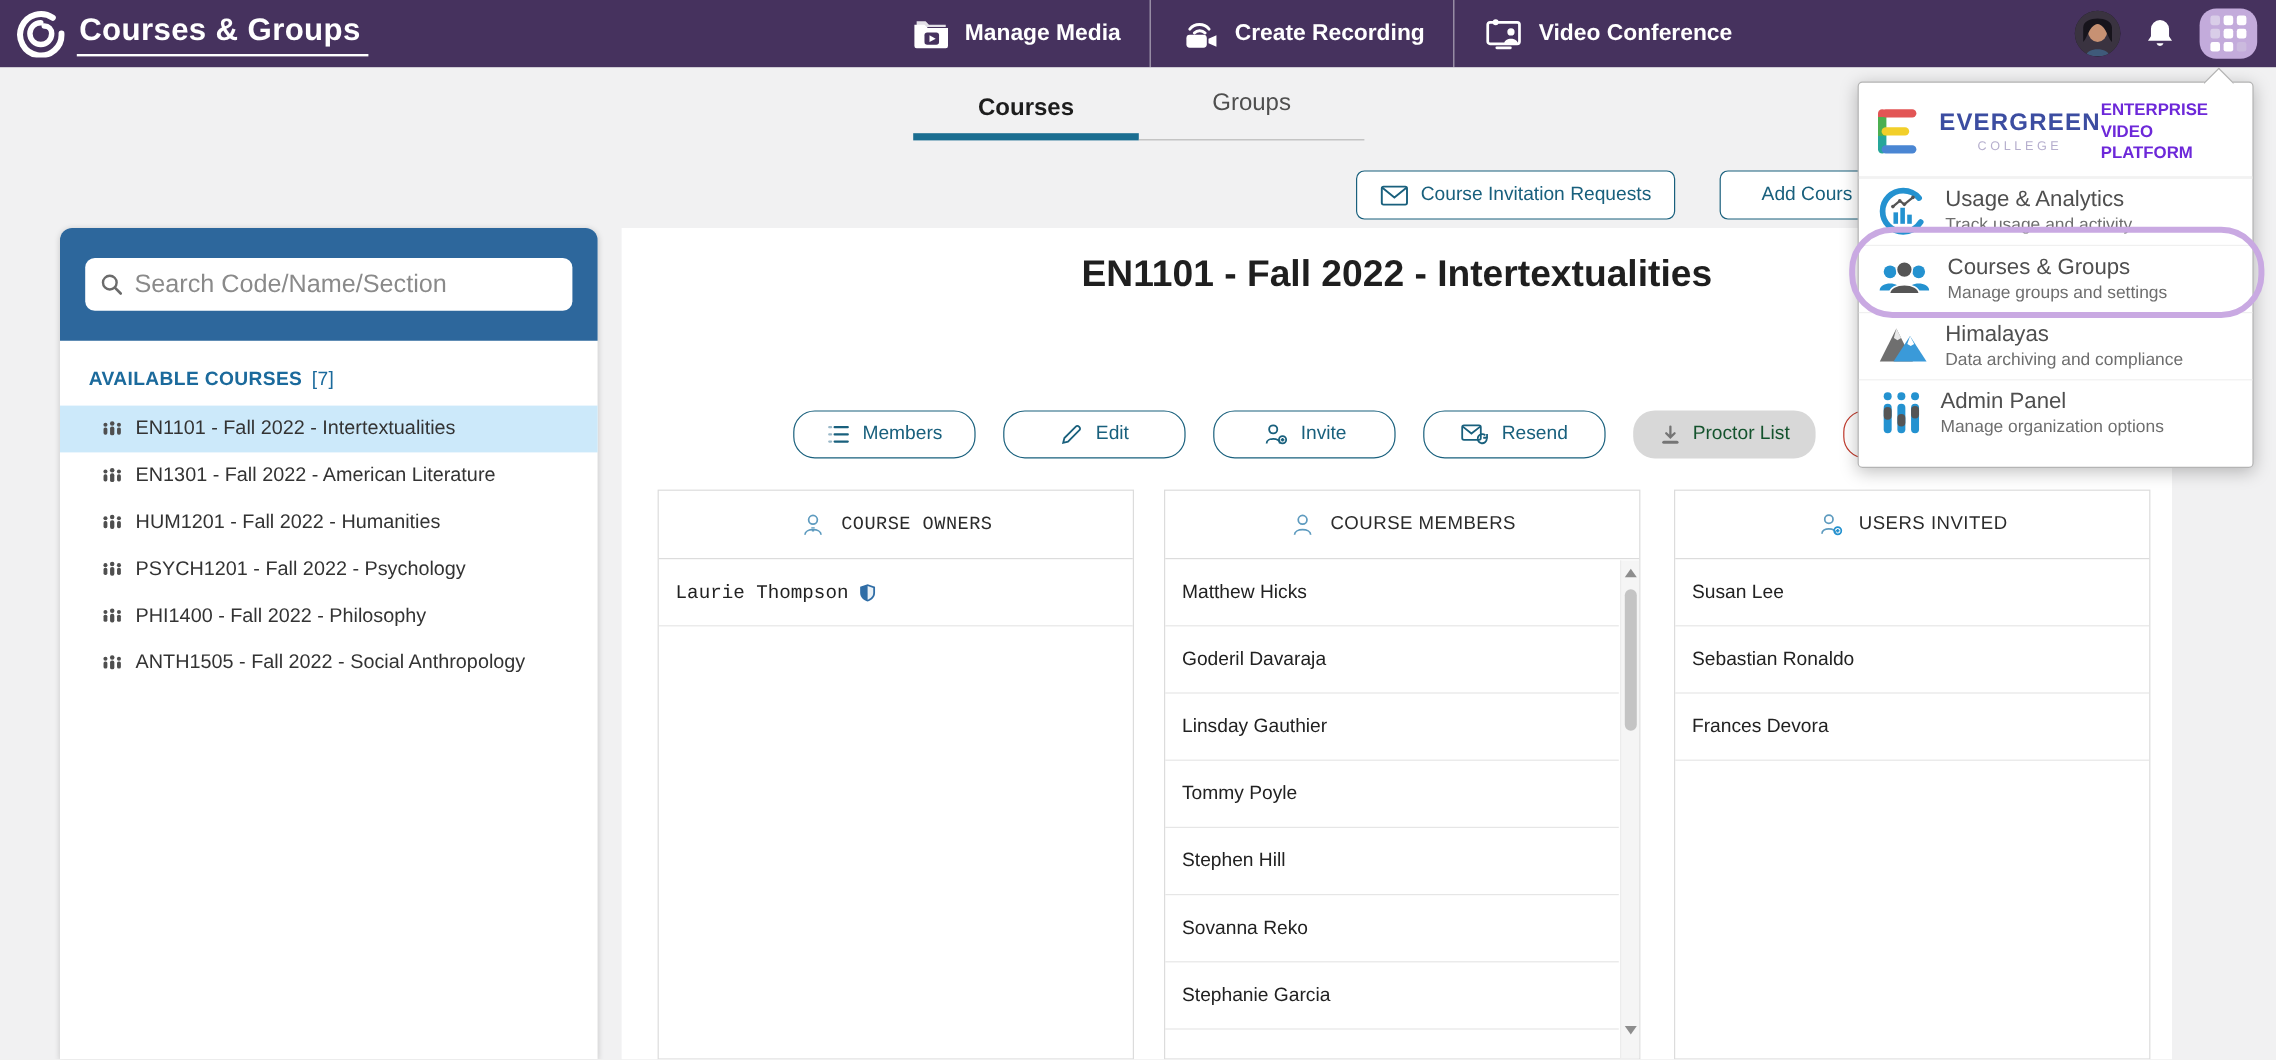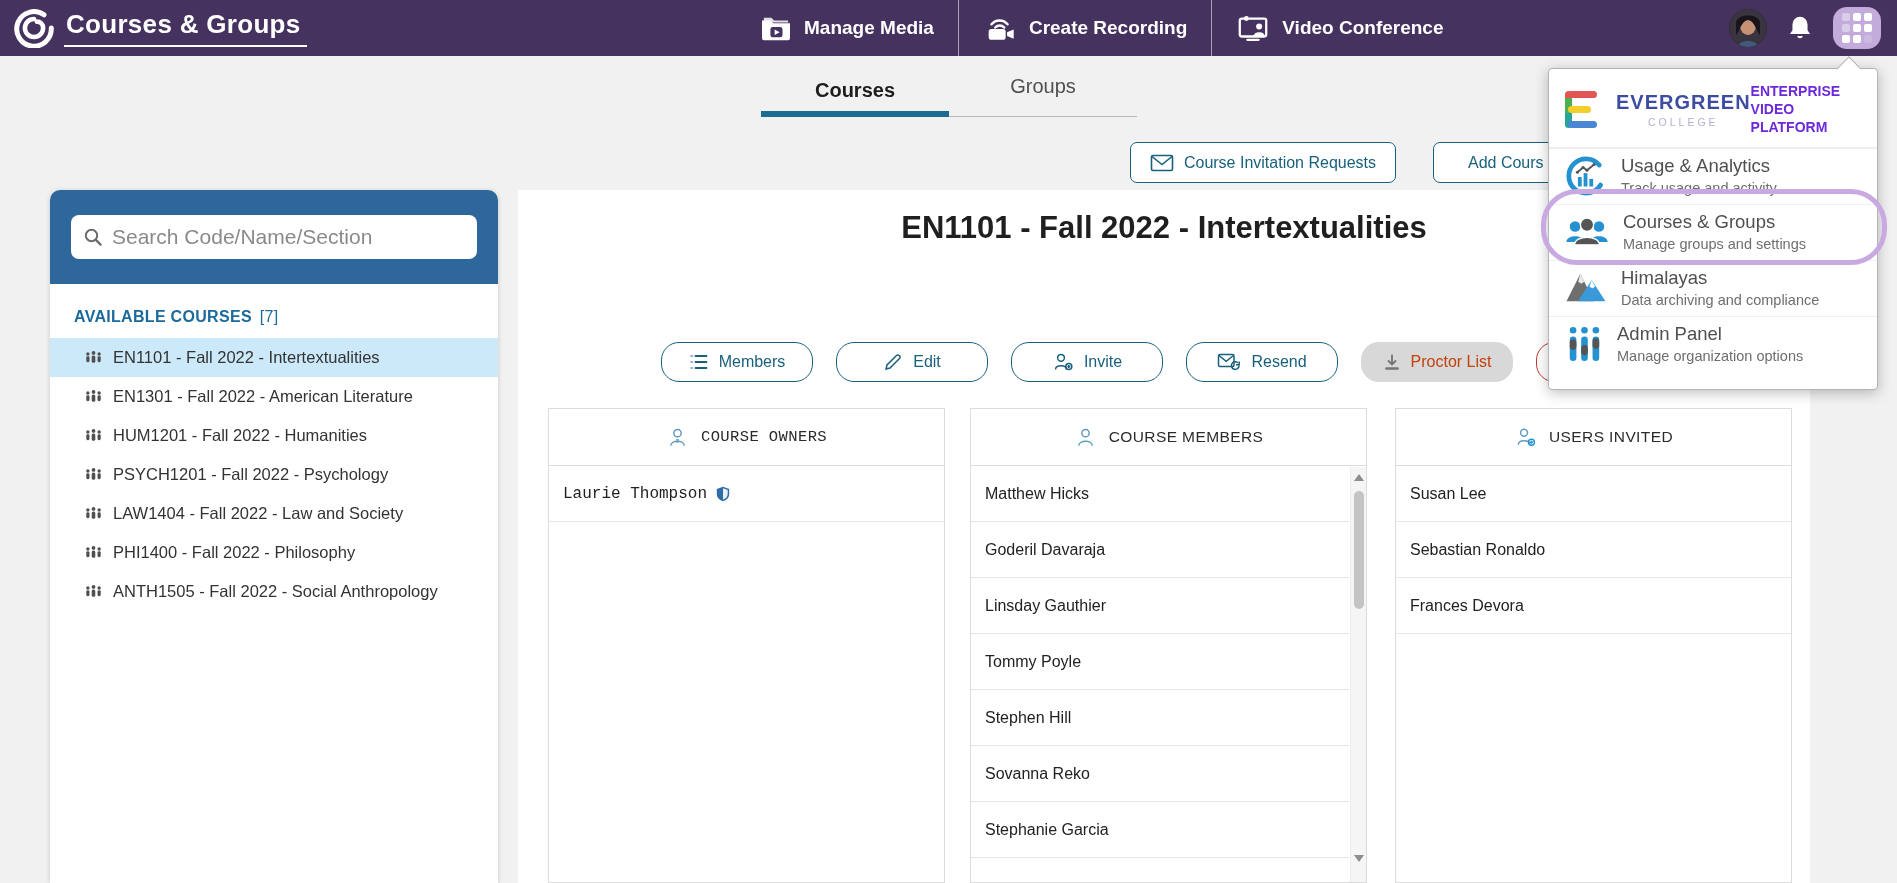--- a/index.html
+++ b/index.html
@@ -48,21 +48,21 @@
   
   .main { position:absolute; left:518px; top:190px; width:1292px; bottom:0; background:#fff; }
   .main-title { text-align:center; margin-top:20px; font-size:31px; font-weight:bold; color:#1f1f1f; }
   .fields { position:absolute; left:0; top:95px; width:100%; height:22px; }
   .field { position:absolute; font-size:15px; color:#3d3d3d; white-space:nowrap; }
   .field b { color:#1d1d1d; margin-right:10px; }
   .f1 { left:233px; } .f2 { left:538px; } .f3 { left:889px; }
   .actions { position:absolute; left:143px; top:152px; display:flex; gap:23px; }
   .act-btn { width:152px; height:40px; border:1.5px solid #19607d; border-radius:18px; background:#fff; color:#19607d;
     font-size:16px; display:flex; align-items:center; justify-content:center; gap:10px; cursor:pointer; }
-  .act-btn.disabled { border:0; background:#d8d8d8; color:#c2410c; }
+  .act-btn.disabled { border:0; background:#d8d8d8; color:#14532d; }
   .act-btn.danger { border-color:#c0392b; }
 
   .col { position:absolute; top:218px; bottom:0; width:397px; background:#fff; border:1px solid #dcdcdc; }
   .col-owners { left:30px;font-family:Liberation Mono, monospace; } .col-members { left:452px; } .col-invited { left:877px; }
   .col-head { height:57px; display:flex; align-items:center; justify-content:center; gap:12px; border-bottom:1px solid #dcdcdc;
     font-size:15.5px; color:#2b2b2b; letter-spacing:.4px; }
   .row { height:56px; display:flex; align-items:center; gap:9px; padding-left:14px; font-size:16px; color:#222; border-bottom:1px solid #e6e6e6; }
   .col-members .row { margin-right:17px; }
 
   .scrollbar { position:absolute; right:0; top:58px; bottom:0; width:16px; background:#f5f5f5; border-left:1px solid #ececec; }
@@ -270,33 +270,20 @@
       <span class="ico">
           <svg width="19" height="15" viewBox="0 0 20 16" fill="#4f4f4f">
             <circle cx="4" cy="4.2" r="1.8"></circle>
             <rect x="2.3" y="6.6" width="3.4" height="6.4" rx="1.5"></rect>
             <circle cx="10" cy="3.1" r="2"></circle>
             <rect x="8.1" y="5.8" width="3.8" height="7.8" rx="1.7"></rect>
             <circle cx="16" cy="4.2" r="1.8"></circle>
             <rect x="14.3" y="6.6" width="3.4" height="6.4" rx="1.5"></rect>
           </svg>
         </span>
-      <span>LAW1404 - Fall 2022 - Law and Society</span>
-    </div>
-    <div class="course-item">
-      <span class="ico">
-          <svg width="19" height="15" viewBox="0 0 20 16" fill="#4f4f4f">
-            <circle cx="4" cy="4.2" r="1.8"></circle>
-            <rect x="2.3" y="6.6" width="3.4" height="6.4" rx="1.5"></rect>
-            <circle cx="10" cy="3.1" r="2"></circle>
-            <rect x="8.1" y="5.8" width="3.8" height="7.8" rx="1.7"></rect>
-            <circle cx="16" cy="4.2" r="1.8"></circle>
-            <rect x="14.3" y="6.6" width="3.4" height="6.4" rx="1.5"></rect>
-          </svg>
-        </span>
       <span>PHI1400 - Fall 2022 - Philosophy</span>
     </div>
     <div class="course-item">
       <span class="ico">
           <svg width="19" height="15" viewBox="0 0 20 16" fill="#4f4f4f">
             <circle cx="4" cy="4.2" r="1.8"></circle>
             <rect x="2.3" y="6.6" width="3.4" height="6.4" rx="1.5"></rect>
             <circle cx="10" cy="3.1" r="2"></circle>
             <rect x="8.1" y="5.8" width="3.8" height="7.8" rx="1.7"></rect>
             <circle cx="16" cy="4.2" r="1.8"></circle>

